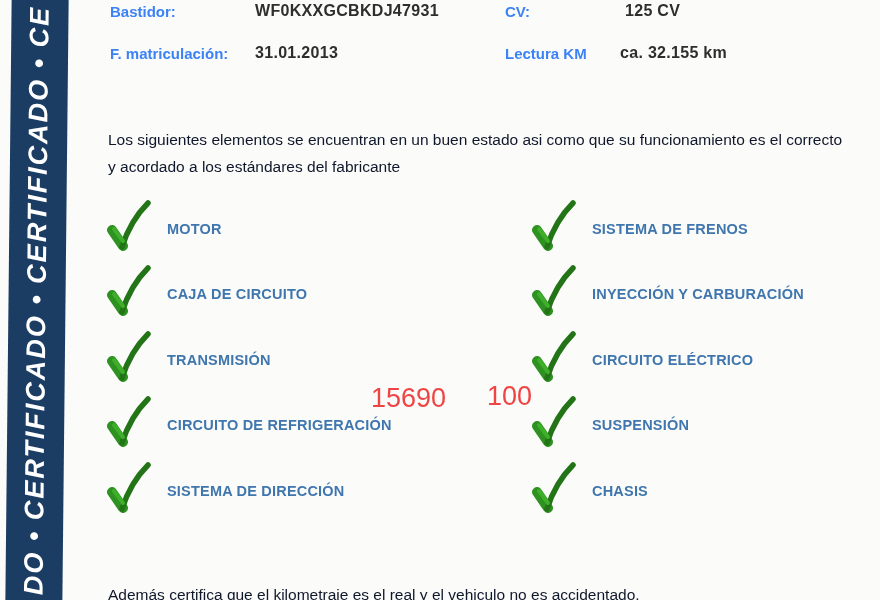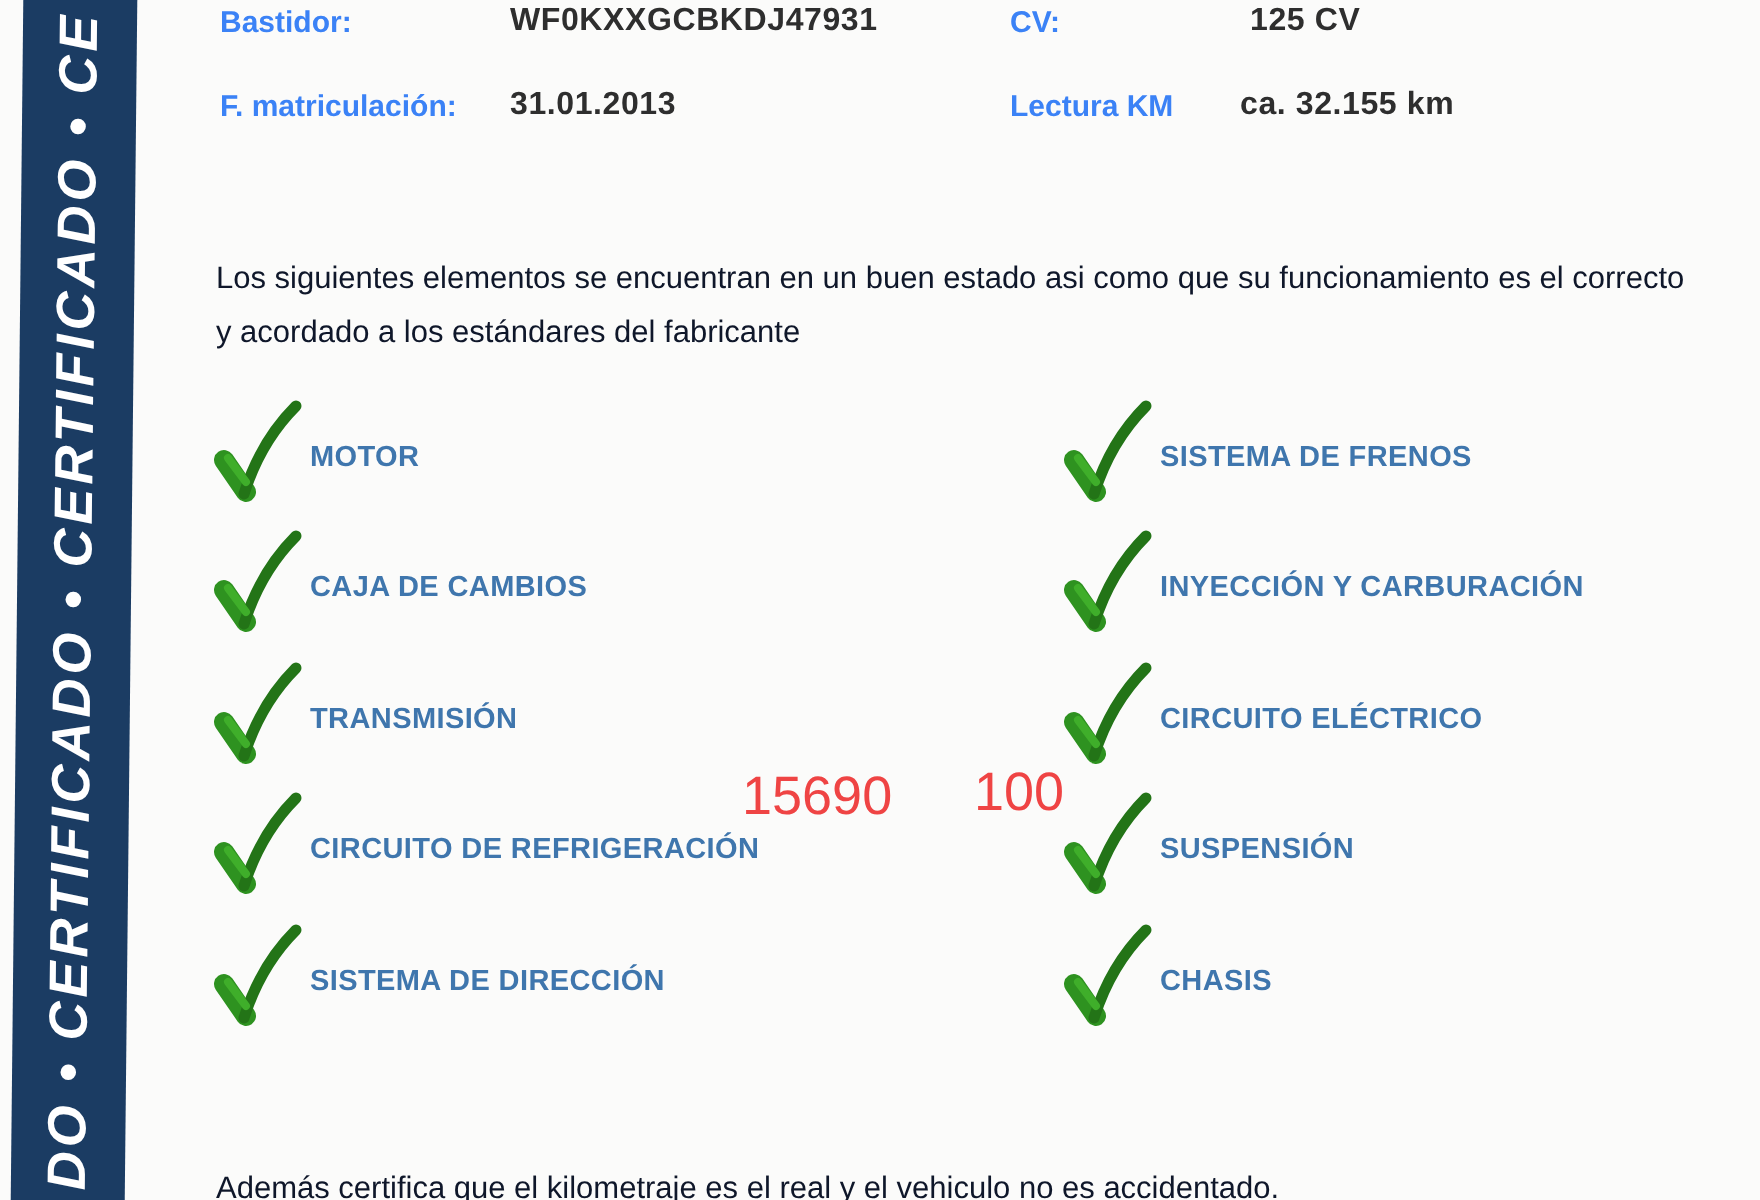--- a/index.html
+++ b/index.html
@@ -80,21 +80,21 @@
     width: 46px;
     height: 52px;
     flex: 0 0 46px;
     margin-top: -6px;
   }
   .check-label {
     color: #3f76ad;
     font-weight: bold;
     font-size: 14.5px;
     letter-spacing: 0.2px;
-    margin-left: 3px;
+    margin-left: 15px;
     white-space: nowrap;
   }
 
   
   .overlay-num {
     position: absolute;
     color: #ef4444;
     font-size: 27px;
     font-family: "Liberation Sans", sans-serif;
   }
@@ -131,21 +131,21 @@
     </svg>
     <span class="check-label">MOTOR</span>
   </div>
 
   <div class="check-item">
     <svg class="check-icon" viewBox="0 0 46 52">
       <path d="M6 30 L17 46" stroke="#2e9220" stroke-width="10" stroke-linecap="round" fill="none"></path>
       <path d="M16 47 C21 31 30 15 42 3" stroke="#237417" stroke-width="5.5" stroke-linecap="round" fill="none"></path>
       <path d="M8 29 L17 41" stroke="#3fae2a" stroke-width="4" stroke-linecap="round" fill="none"></path>
     </svg>
-    <span class="check-label">CAJA DE CAMBIOS</span>
+    <span class="check-label">CAJA DE CIRCUITO</span>
   </div>
 
   <div class="check-item">
     <svg class="check-icon" viewBox="0 0 46 52">
       <path d="M6 30 L17 46" stroke="#2e9220" stroke-width="10" stroke-linecap="round" fill="none"></path>
       <path d="M16 47 C21 31 30 15 42 3" stroke="#237417" stroke-width="5.5" stroke-linecap="round" fill="none"></path>
       <path d="M8 29 L17 41" stroke="#3fae2a" stroke-width="4" stroke-linecap="round" fill="none"></path>
     </svg>
     <span class="check-label">TRANSMISIÓN</span>
   </div>

